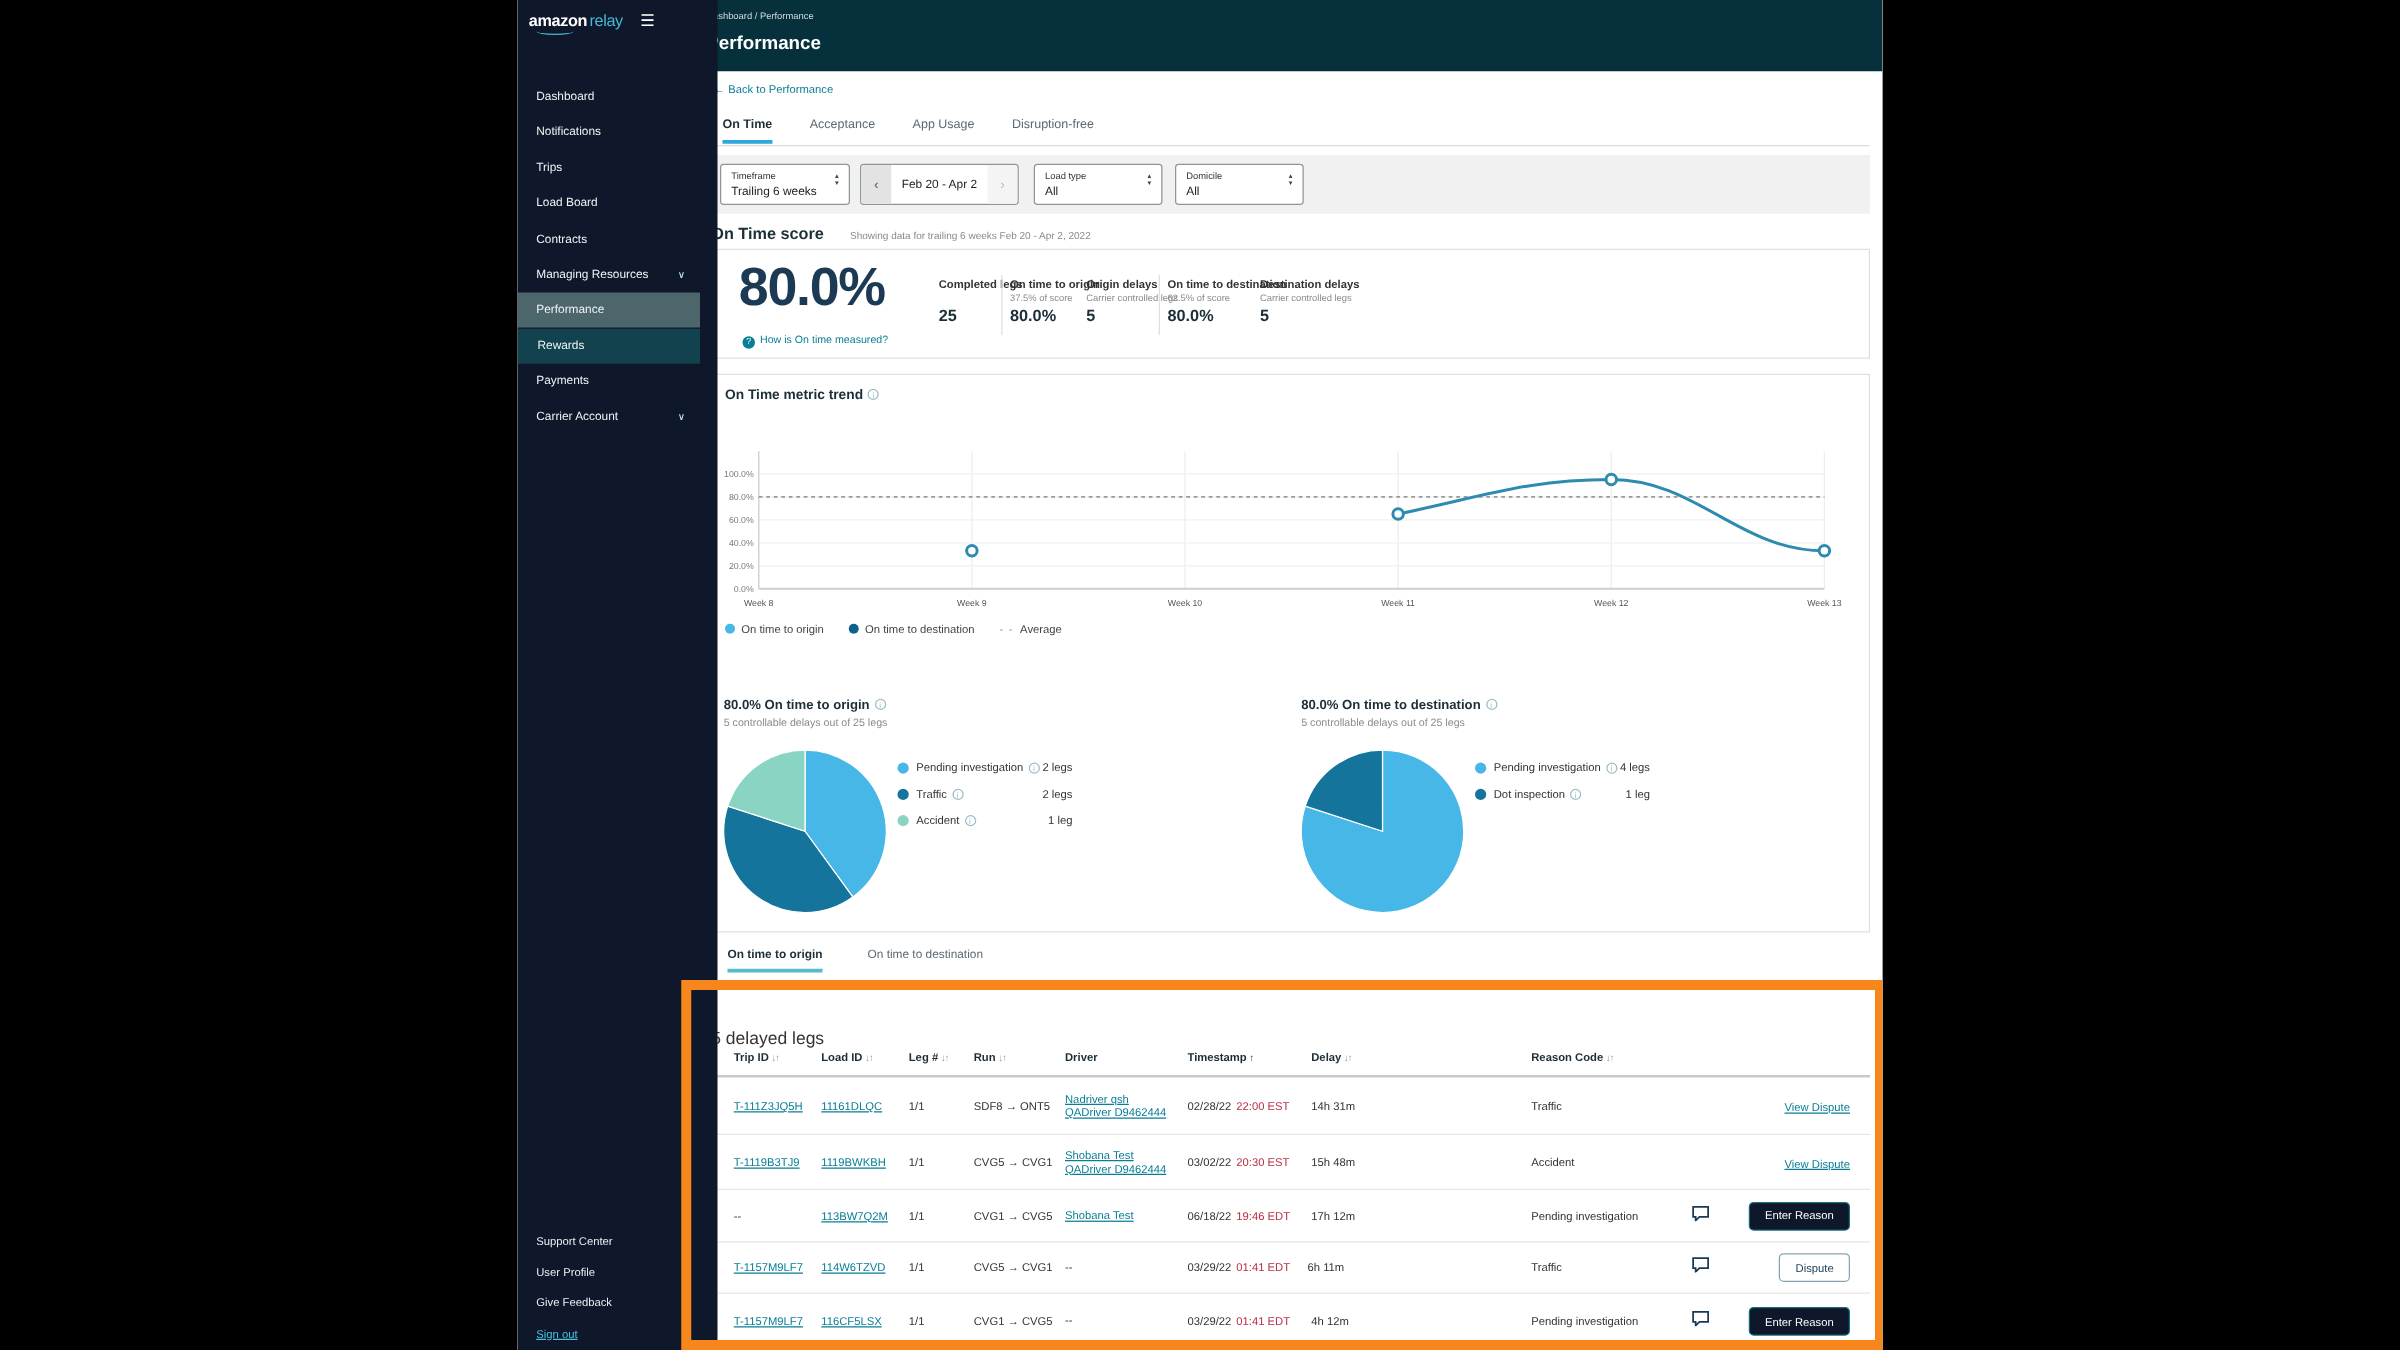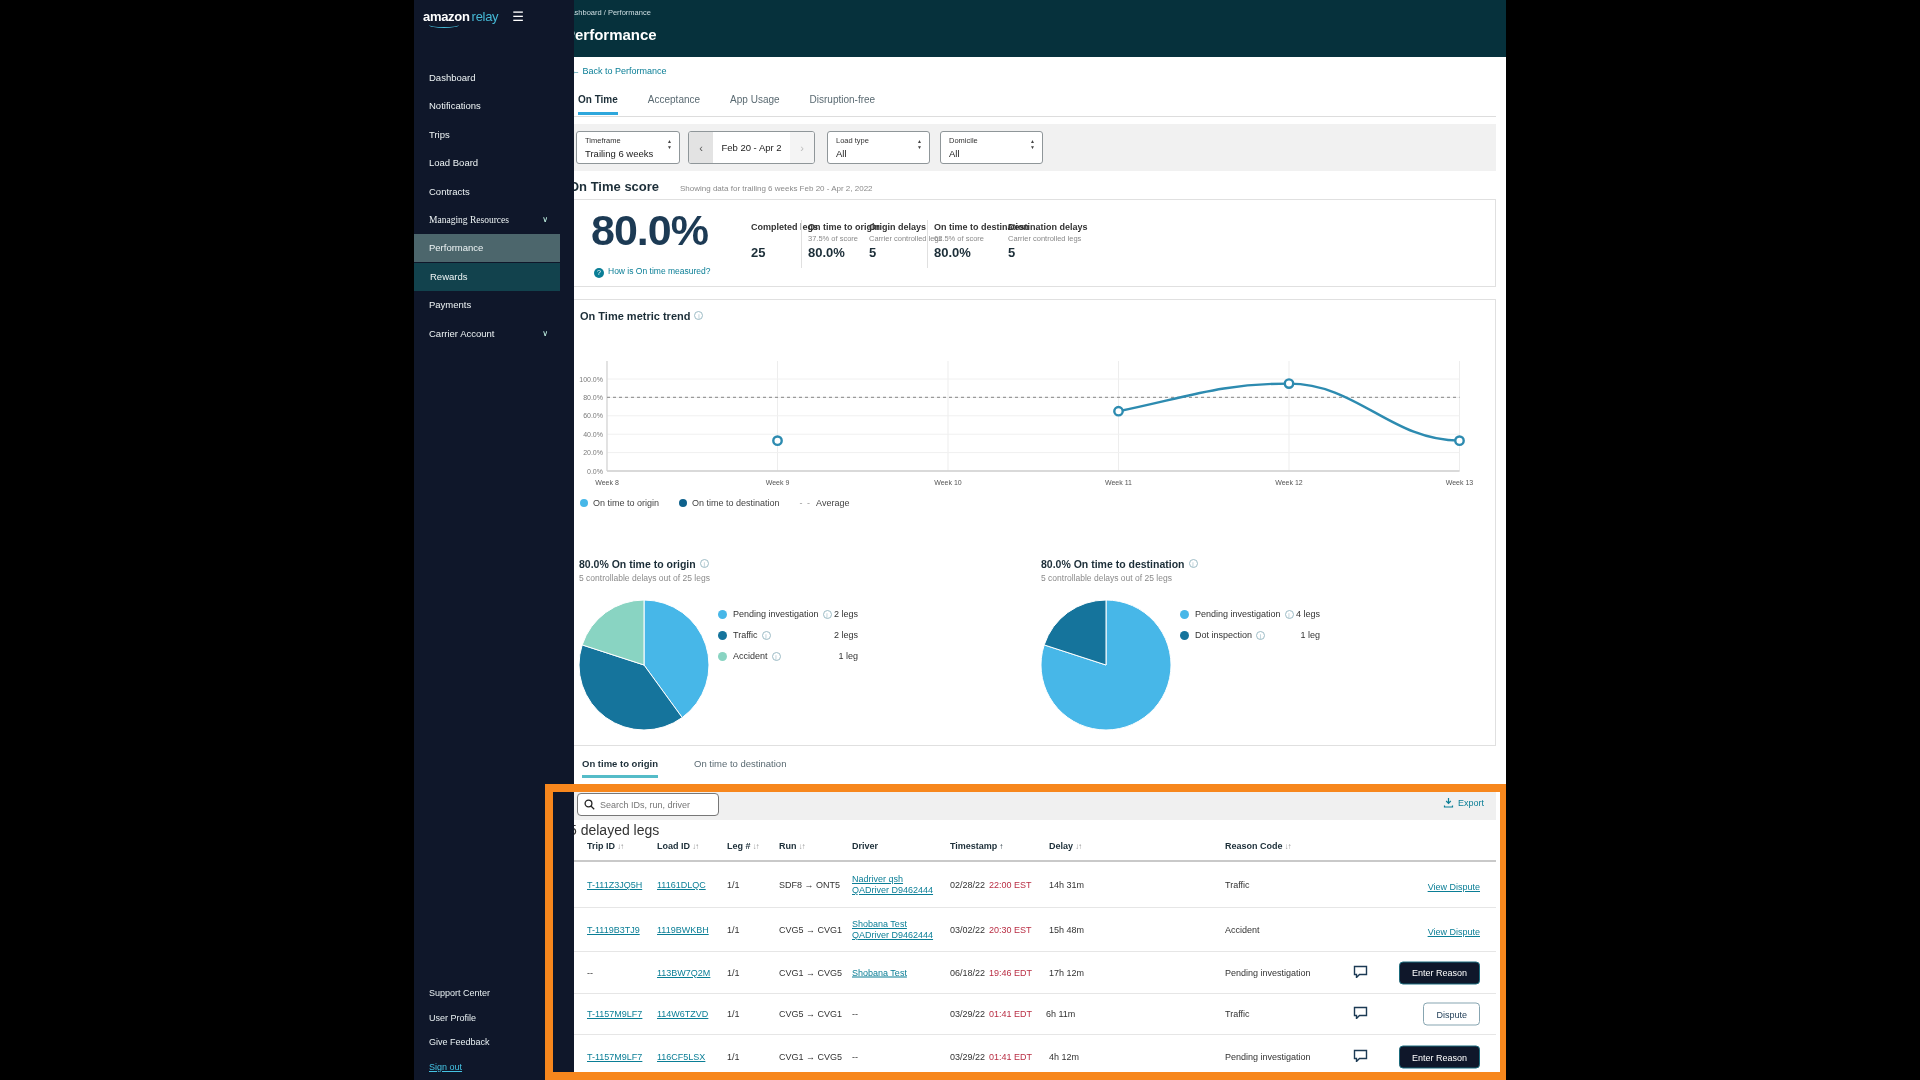--- a/index.html
+++ b/index.html
@@ -119,21 +119,21 @@
         <b>amazon</b><span class="smile"></span><i>relay</i>
       </span>
       <span class="hamburger">☰</span>
     </div>
     <nav id="side-nav">
         <div class="side-item" style="top: 64px;">Dashboard</div>
         <div class="side-item" style="top: 92.4px;">Notifications</div>
         <div class="side-item" style="top: 120.8px;">Trips</div>
         <div class="side-item" style="top: 149.2px;">Load Board</div>
         <div class="side-item" style="top: 177.6px;">Contracts</div>
-        <div class="side-item" style="top: 206px; font-family: Liberation Serif, serif;">Managing Resources<span class="chev">∨</span></div>
+        <div class="side-item" style="top: 206px;">Managing Resources<span class="chev">∨</span></div>
         <div class="side-item active" style="top: 234.4px;">Performance</div>
         <div class="side-item subtle" style="top: 262.8px; padding-left: 16px;">Rewards</div>
         <div class="side-item" style="top: 291.2px;">Payments</div>
         <div class="side-item" style="top: 319.6px;">Carrier Account<span class="chev">∨</span></div>
       </nav>
     <nav id="side-foot">
         <div class="side-foot" style="top: 981px;">Support Center</div>
         <div class="side-foot" style="top: 1005.5px;">User Profile</div>
         <div class="side-foot" style="top: 1030px;">Give Feedback</div>
         <div class="side-foot accent" style="top: 1054.5px;">Sign out</div>
@@ -321,36 +321,20 @@
           </div>
           <div class="pie-leg-val" style="left: 710px; top: 330px;">1 leg</div>
         </div>
     </div>
 
     <div class="tbl-tabs" id="tbl-tabs">
         <div class="tab active">On time to origin</div>
         <div class="tab">On time to destination</div>
       </div>
 
-    <div class="toolbar">
-      <div class="searchbox">
-        <svg width="11" height="11" viewBox="0 0 11 11">
-          <circle cx="4.5" cy="4.5" r="3.4" fill="none" stroke="#222" stroke-width="1.3"></circle>
-          <line x1="7.2" y1="7.2" x2="10.2" y2="10.2" stroke="#222" stroke-width="1.3"></line>
-        </svg>
-        <input placeholder="Search IDs, run, driver" style="">
-      </div>
-      <div class="export">
-        <svg width="11" height="11" viewBox="0 0 11 11">
-          <path d="M5.5 1 v5 M3.2 4 l2.3 2.3 2.3-2.3" fill="none" stroke="#0a7e96" stroke-width="1.2"></path>
-          <path d="M1.5 8.5 v1.5 h8 v-1.5" fill="none" stroke="#0a7e96" stroke-width="1.2"></path>
-        </svg>
-        <span>Export</span>
-      </div>
-    </div>
 
     <div class="count-label">5 delayed legs</div>
 
     <div class="thead" id="thead">
         <div class="th" style="left: 18px;">Trip ID<span class="sort">↓↑</span></div>
         <div class="th" style="left: 88px;">Load ID<span class="sort">↓↑</span></div>
         <div class="th" style="left: 158px;">Leg #<span class="sort">↓↑</span></div>
         <div class="th" style="left: 210px;">Run<span class="sort">↓↑</span></div>
         <div class="th" style="left: 283px;">Driver</div>
         <div class="th" style="left: 381px;">Timestamp<span class="sort on">↑</span></div>

